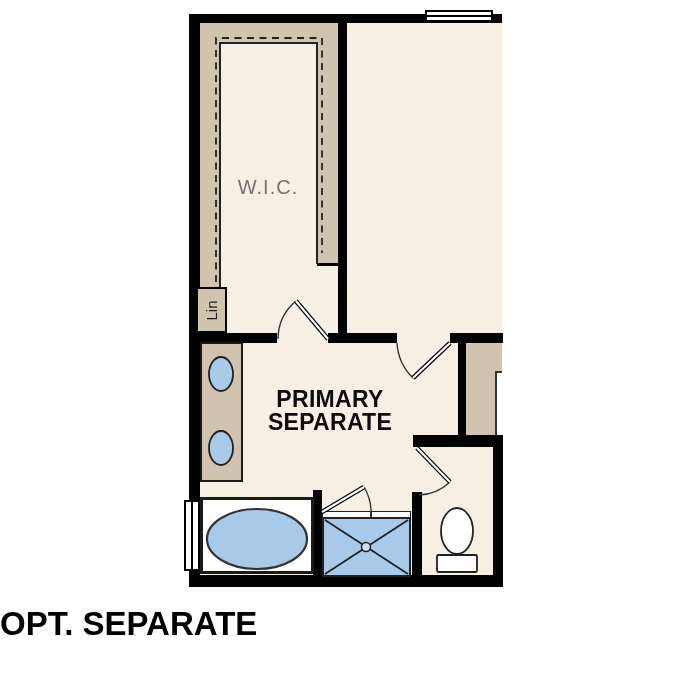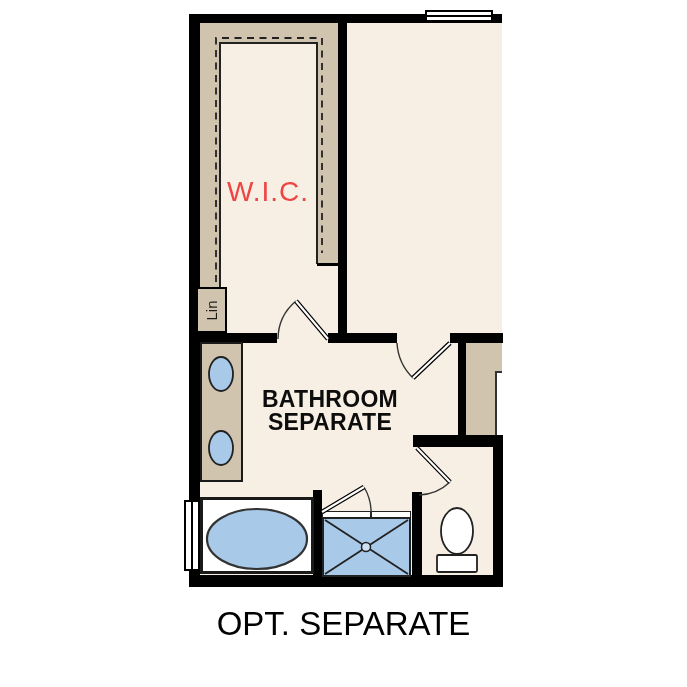--- a/index.html
+++ b/index.html
@@ -3,24 +3,24 @@
 <meta charset="utf-8">
 <style>
   html,body{margin:0;padding:0;background:#fff;}
   .stage{position:relative;width:687px;height:687px;background:#fff;overflow:hidden;
          font-family:"Liberation Sans",sans-serif;}
   .abs{position:absolute;box-sizing:border-box;}
   .floor{background:var(--floor);}
   .wall{background:var(--wall);}
   .shelf{background:var(--shelf);}
   .label{color:var(--text);text-align:center;}
-  .wic-label{font-size:28px;letter-spacing:1px;color:#ef4444;}
+  .wic-label{font-size:20px;letter-spacing:1px;color:#737373;}
   .room-label{font-size:23px;line-height:23px;font-weight:bold;letter-spacing:0.3px;color:#0d0d0d;}
   .lin-label{font-size:15px;color:#1c1c1c;transform:rotate(-90deg);transform-origin:center;}
-  .caption{font-size:33px;line-height:34px;font-weight:normal;color:#000;text-align:center;width:100%;}
+  .caption{font-size:33px;line-height:34px;font-weight:bold;color:#000;text-align:left;width:100%;}
   svg{display:block;}
 </style>
 </head>
 <body>
 
 <div class="stage">
 
   <div class="abs floor" style="left:189px;top:14px;width:313px;height:573px;"></div>
 
   <div class="abs shelf" style="left:200px;top:23px;width:20px;height:264px;"></div>
@@ -106,21 +106,21 @@
     <g>
       <path d="M450,482 A47 47 0 0 1 419,495" fill="none" stroke="#333" stroke-width="1.4"></path>
       <line x1="417" y1="448" x2="450" y2="482" stroke="#000" stroke-width="4.6"></line>
       <line x1="417" y1="448" x2="450" y2="482" stroke="#fff" stroke-width="2.2"></line>
     </g>
   </svg>
 
   <div class="abs label wic-label" style="left:210px;top:176px;width:116px;">W.I.C.</div>
 
   <div class="abs label room-label" style="left:229px;top:388px;width:202px;">
-    <div>BATHROOM</div>
+    <div>PRIMARY</div>
     <div>SEPARATE</div>
   </div>
 
   <div class="abs caption" style="left:0;top:607px;">
     <div>OPT. SEPARATE</div>
   </div>
 
 </div>
 
 </body></html>

